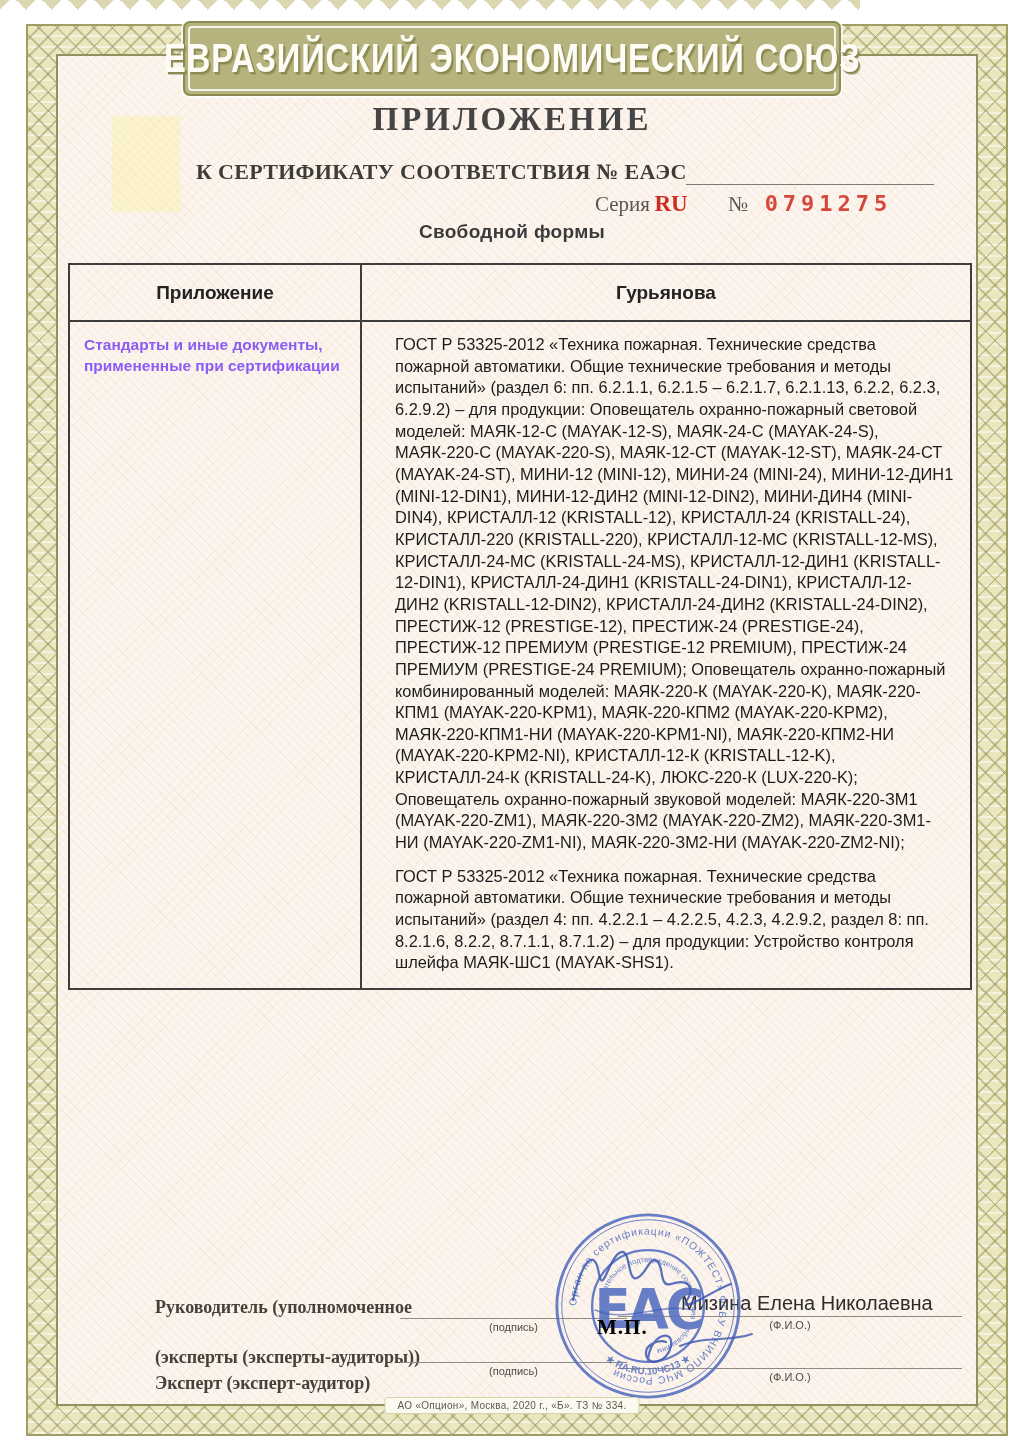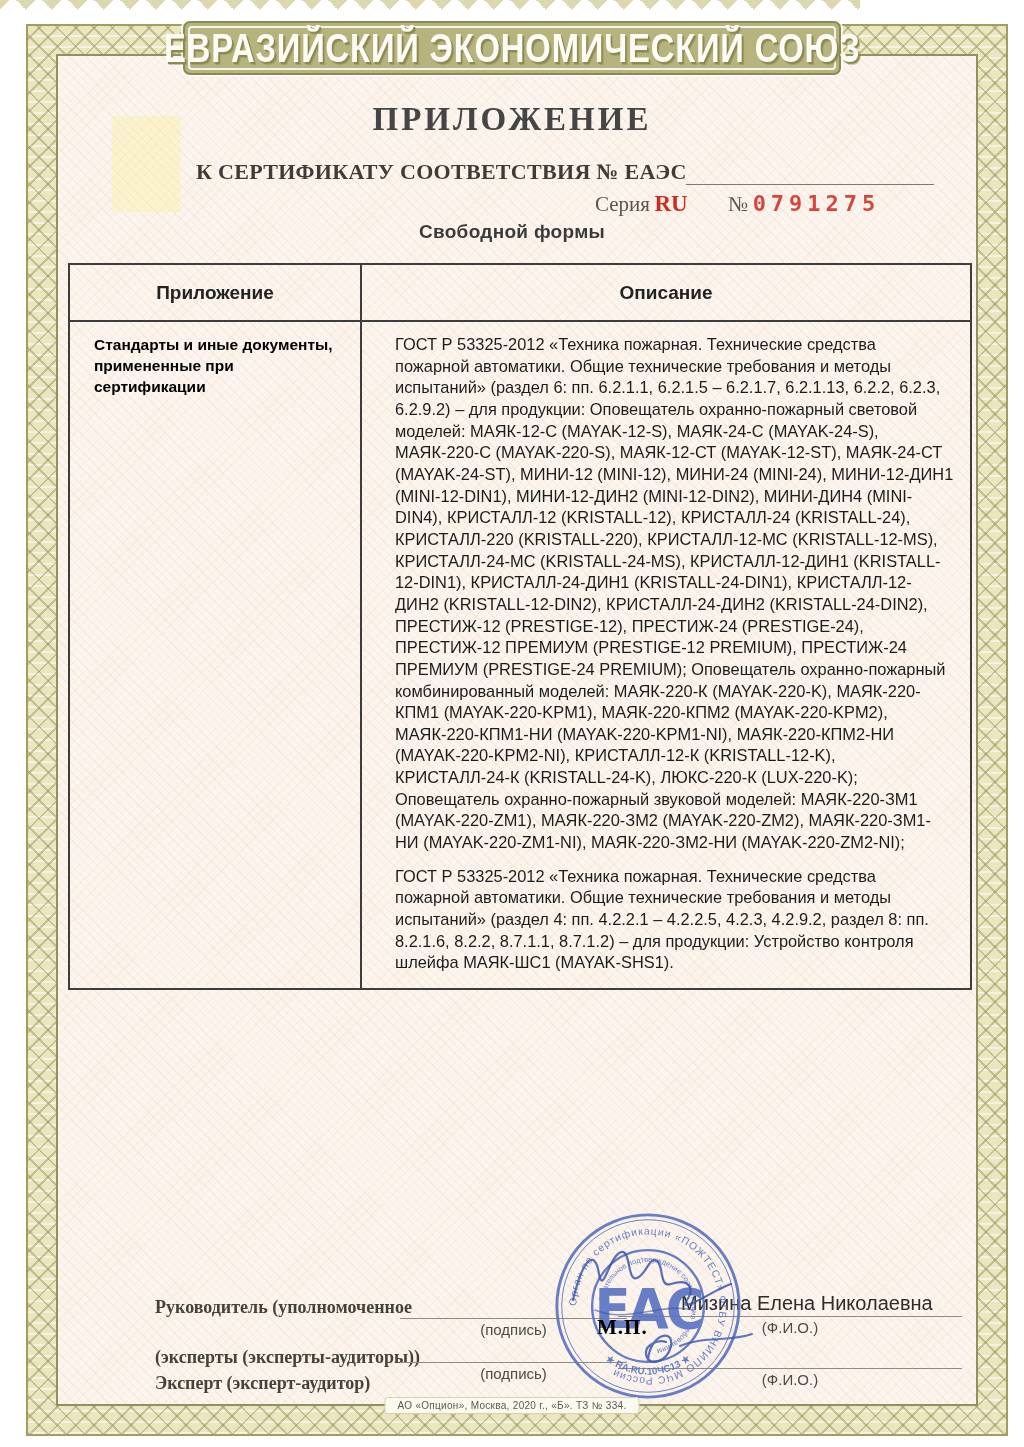--- a/index.html
+++ b/index.html
@@ -32,21 +32,21 @@
     background-image:
       repeating-linear-gradient(45deg,rgba(229,175,165,.16) 0 1px,transparent 1px 6px),
       repeating-linear-gradient(-45deg,rgba(226,212,110,.15) 0 1px,transparent 1px 7px);
   }
   .scan-artifact{
     position:absolute;left:112px;top:116px;width:68px;height:96px;
     background:rgba(248,238,150,.38);filter:blur(1px);
   }
   
   .banner{
-    position:absolute;left:183px;top:21px;width:658px;height:54px;
+    position:absolute;left:183px;top:21px;width:658px;height:75px;
     background:#b7b37e;border:2px solid #8d8952;border-radius:7px;box-sizing:border-box;
     box-shadow:0 0 0 2px rgba(255,255,255,.75);
     display:flex;align-items:center;justify-content:center;z-index:4;
   }
   .banner::before{
     content:"";position:absolute;left:3px;top:3px;right:3px;bottom:3px;
     border:2px solid rgba(255,255,255,.85);border-radius:4px;pointer-events:none;
   }
   .banner-text{
     font-weight:700;font-size:41px;color:#fdfdf6;white-space:nowrap;
@@ -68,59 +68,59 @@
     position:absolute;left:688px;top:158px;width:246px;text-align:center;
     font-size:20px;color:#23221f;letter-spacing:.2px;
   }
   .cert-underline{
     position:absolute;left:686px;top:184px;width:248px;border-top:1.5px solid #7c7a74;
   }
   .series-row{position:absolute;left:595px;top:191px;white-space:nowrap;}
   .series-label{font-family:"Liberation Serif",serif;font-size:21px;color:#59544c;}
   .series-value{font-family:"Liberation Serif",serif;font-weight:700;font-size:23px;color:#ce2b21;}
   .number-sign{font-family:"Liberation Serif",serif;font-size:21px;color:#59544c;margin-left:36px;}
-  .form-number{font-family:"DejaVu Sans Mono",monospace;font-weight:700;font-size:22px;color:#d5463b;letter-spacing:5px;}
+  .form-number{font-family:"DejaVu Sans Mono",monospace;font-weight:700;font-size:22px;color:#d5463b;letter-spacing:5px;margin-left:12px;}
   .form-type{
     position:absolute;left:0;top:221px;width:100%;text-align:center;
     font-weight:700;font-size:19px;color:#3a3a3a;letter-spacing:.3px;
   }
   
   .apx-table{
     position:absolute;left:68px;top:263px;width:904px;border-collapse:collapse;
   }
   .apx-table th,.apx-table td{
     border:2px solid #3d3d3d;vertical-align:top;box-sizing:border-box;
   }
   .apx-table th{
     height:57px;vertical-align:middle;text-align:center;
     font-size:19px;font-weight:700;color:#222;
   }
   .col-appendix{width:292px;}
   .cell-appendix{
-    padding:13px 24px;font-weight:700;font-size:15.5px;line-height:1.35;color:#000000;
+    padding:13px 14px;font-weight:700;font-size:15.5px;line-height:1.35;color:#8b5cf6;
   }
   .cell-description{padding:12px 16px 14px 33px;}
   .cell-description p{
     margin:0 0 12px 0;font-size:16.4px;line-height:1.32;color:#1c1c1c;
   }
   .cell-description p:last-child{margin-bottom:0;}
   
   .sig-label{
     position:absolute;left:155px;font-family:"Liberation Serif",serif;font-weight:700;
     font-size:18px;line-height:26px;color:#45423a;
   }
   .sig-label-head{top:1294px;}
   .sig-label-expert{top:1344px;}
   .rule{position:absolute;border-top:1px solid #8d8b85;}
   .sig-rule-1{left:400px;top:1318px;width:227px;}
   .sig-rule-2{left:400px;top:1362px;width:227px;}
   .name-rule-1{left:618px;top:1316px;width:344px;}
   .name-rule-2{left:618px;top:1368px;width:344px;}
   .small-caption{
-    position:absolute;font-size:15px;color:#4c4a45;text-align:center;
+    position:absolute;font-size:11px;color:#4c4a45;text-align:center;
   }
   .cap-sign-1{left:400px;top:1321px;width:227px;}
   .cap-sign-2{left:400px;top:1365px;width:227px;}
   .cap-fio-1{left:618px;top:1319px;width:344px;}
   .cap-fio-2{left:618px;top:1371px;width:344px;}
   .sig-name{position:absolute;font-size:20px;color:#2c2c2c;white-space:nowrap;}
   .name-head{left:681px;top:1292px;}
   .name-expert{left:675px;top:1344px;}
   .stamp-svg{position:absolute;left:550px;top:1208px;z-index:2;opacity:.92;}
   .mp-label{
@@ -162,21 +162,21 @@
     <span class="number-sign">№</span>
     <span class="form-number">0791275</span>
   </div>
 
   <div class="form-type">Свободной формы</div>
 
   <table class="apx-table">
     <thead>
       <tr>
         <th class="col-appendix">Приложение</th>
-        <th>Описание</th>
+        <th>Гурьянова</th>
       </tr>
     </thead>
     <tbody>
       <tr>
         <td class="cell-appendix">Стандарты и иные документы, примененные при сертификации</td>
         <td class="cell-description">
           <p>ГОСТ Р 53325-2012 «Техника пожарная. Технические средства пожарной автоматики. Общие технические требования и методы испытаний» (раздел 6: пп. 6.2.1.1, 6.2.1.5 – 6.2.1.7, 6.2.1.13, 6.2.2, 6.2.3, 6.2.9.2) – для продукции: Оповещатель охранно-пожарный световой моделей: МАЯК-12-С (MAYAK-12-S), МАЯК-24-С (MAYAK-24-S), МАЯК-220-С (MAYAK-220-S), МАЯК-12-СТ (MAYAK-12-ST), МАЯК-24-СТ (MAYAK-24-ST), МИНИ-12 (MINI-12), МИНИ-24 (MINI-24), МИНИ-12-ДИН1 (MINI-12-DIN1), МИНИ-12-ДИН2 (MINI-12-DIN2), МИНИ-ДИН4 (MINI-DIN4), КРИСТАЛЛ-12 (KRISTALL-12), КРИСТАЛЛ-24 (KRISTALL-24), КРИСТАЛЛ-220 (KRISTALL-220), КРИСТАЛЛ-12-МС (KRISTALL-12-MS), КРИСТАЛЛ-24-МС (KRISTALL-24-MS), КРИСТАЛЛ-12-ДИН1 (KRISTALL-12-DIN1), КРИСТАЛЛ-24-ДИН1 (KRISTALL-24-DIN1), КРИСТАЛЛ-12-ДИН2 (KRISTALL-12-DIN2), КРИСТАЛЛ-24-ДИН2 (KRISTALL-24-DIN2), ПРЕСТИЖ-12 (PRESTIGE-12), ПРЕСТИЖ-24 (PRESTIGE-24), ПРЕСТИЖ-12 ПРЕМИУМ (PRESTIGE-12 PREMIUM), ПРЕСТИЖ-24 ПРЕМИУМ (PRESTIGE-24 PREMIUM); Оповещатель охранно-пожарный комбинированный моделей: МАЯК-220-К (MAYAK-220-K), МАЯК-220-КПМ1 (MAYAK-220-KPM1), МАЯК-220-КПМ2 (MAYAK-220-KPM2), МАЯК-220-КПМ1-НИ (MAYAK-220-KPM1-NI), МАЯК-220-КПМ2-НИ (MAYAK-220-KPM2-NI), КРИСТАЛЛ-12-К (KRISTALL-12-K), КРИСТАЛЛ-24-К (KRISTALL-24-K), ЛЮКС-220-К (LUX-220-K); Оповещатель охранно-пожарный звуковой моделей: МАЯК-220-ЗМ1 (MAYAK-220-ZM1), МАЯК-220-ЗМ2 (MAYAK-220-ZM2), МАЯК-220-ЗМ1-НИ (MAYAK-220-ZM1-NI), МАЯК-220-ЗМ2-НИ (MAYAK-220-ZM2-NI);</p>
           <p>ГОСТ Р 53325-2012 «Техника пожарная. Технические средства пожарной автоматики. Общие технические требования и методы испытаний» (раздел 4: пп. 4.2.2.1 – 4.2.2.5, 4.2.3, 4.2.9.2, раздел 8: пп. 8.2.1.6, 8.2.2, 8.7.1.1, 8.7.1.2) – для продукции: Устройство контроля шлейфа МАЯК-ШС1 (MAYAK-SHS1).</p>
         </td>
       </tr>

